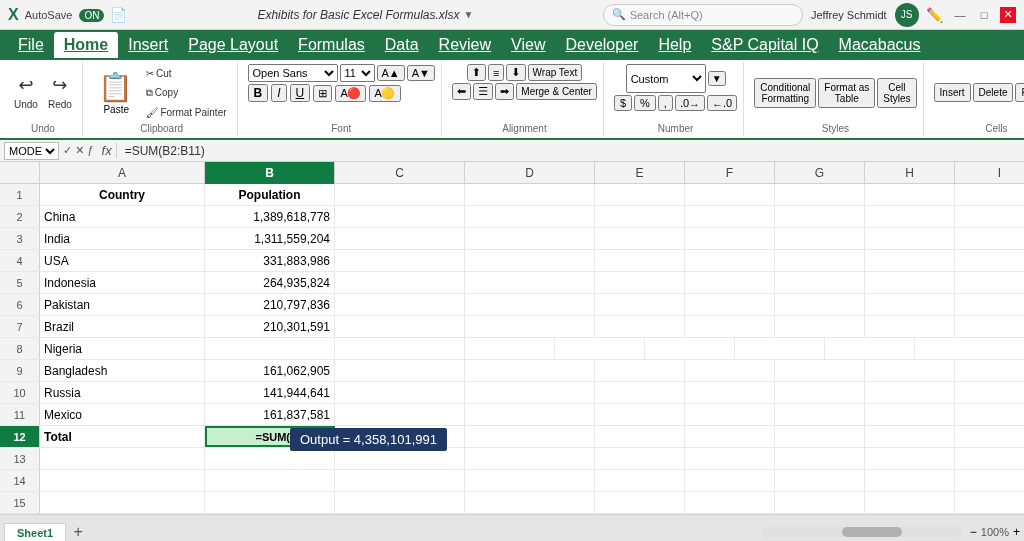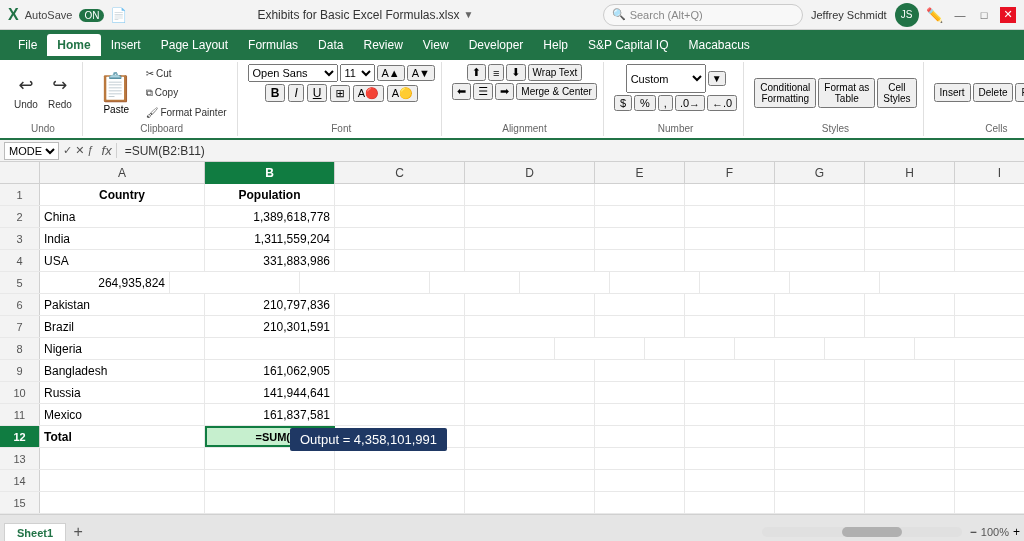--- a/index.html
+++ b/index.html
@@ -12,21 +12,21 @@
       display: flex;
       align-items: center;
       justify-content: space-between;
       padding: 0 8px;
       border-bottom: 1px solid #d0d0d0;
     }
     .title-bar-left { display: flex; align-items: center; gap: 6px; }
     .title-bar-center { flex: 1; display: flex; align-items: center; justify-content: center; }
     .title-bar-right { display: flex; align-items: center; gap: 8px; }
     .autosave-label { font-size: 11px; color: #444; }
-    .title-text { font-size: 12px; color: #333; }
+    .title-text { font-size: 12px; color: #333; font-style: italic; }
     .search-box {
       width: 200px; height: 22px; border: 1px solid #ccc; border-radius: 12px;
       background: #f8f8f8; display: flex; align-items: center; padding: 0 8px;
       font-size: 11px; color: #888;
     }
     .user-name { font-size: 11px; color: #333; }
     .user-avatar {
       width: 24px; height: 24px; border-radius: 50%; background: #217346;
       display: flex; align-items: center; justify-content: center; color: white; font-size: 10px;
     }
@@ -36,24 +36,25 @@
     
     .ribbon-tabs {
       height: 30px;
       background: #217346;
       display: flex;
       align-items: center;
       padding: 0 8px;
     }
     .ribbon-tab {
       padding: 4px 10px;
-      font-size: 12px;
+      font-size: 16px;
       color: white;
       cursor: pointer;
       border-radius: 3px 3px 0 0;
+      text-decoration: underline;
     }
     .ribbon-tab.active {
       background: white;
       color: #217346;
       font-weight: 600;
     }
     .ribbon-tab-right {
       margin-left: auto;
       display: flex;
       gap: 4px;
@@ -389,21 +390,21 @@
         <div class="ribbon-btn" style="flex-direction:row;">
           <span>🖌</span>
           <span style="font-size:10px;margin-left:2px;">Format Painter</span>
         </div>
       </div>
     </div>
     <span class="ribbon-group-label">Clipboard</span>
   </div>
 
   <div class="ribbon-group">
-    <div class="ribbon-group-content" style="flex-direction:column;align-items:center;gap:2px;">
+    <div class="ribbon-group-content" style="flex-direction:column;align-items:flex-start;gap:2px;">
       <div style="display:flex;align-items:center;gap:2px;">
         <select style="font-size:11px;width:90px;height:18px;">
           <option>Open Sans</option>
         </select>
         <select style="font-size:11px;width:35px;height:18px;">
           <option>11</option>
         </select>
         <button style="font-size:11px;padding:0 3px;">A▲</button>
         <button style="font-size:11px;padding:0 3px;">A▼</button>
       </div>
@@ -557,20 +558,21 @@
         <div class="cell cell-e"></div>
         <div class="cell cell-f"></div>
         <div class="cell cell-g"></div>
         <div class="cell cell-h"></div>
         <div class="cell cell-i"></div>
 
       </div>
 
       <div class="spreadsheet-row">
         <div class="row-num">5</div>
+        <div class="cell cell-a">Indonesia</div>
         <div class="cell cell-b">264,935,824</div>
         <div class="cell cell-c"></div>
         <div class="cell cell-d"></div>
         <div class="cell cell-e"></div>
         <div class="cell cell-f"></div>
         <div class="cell cell-g"></div>
         <div class="cell cell-h"></div>
         <div class="cell cell-i"></div>
 
       </div>

